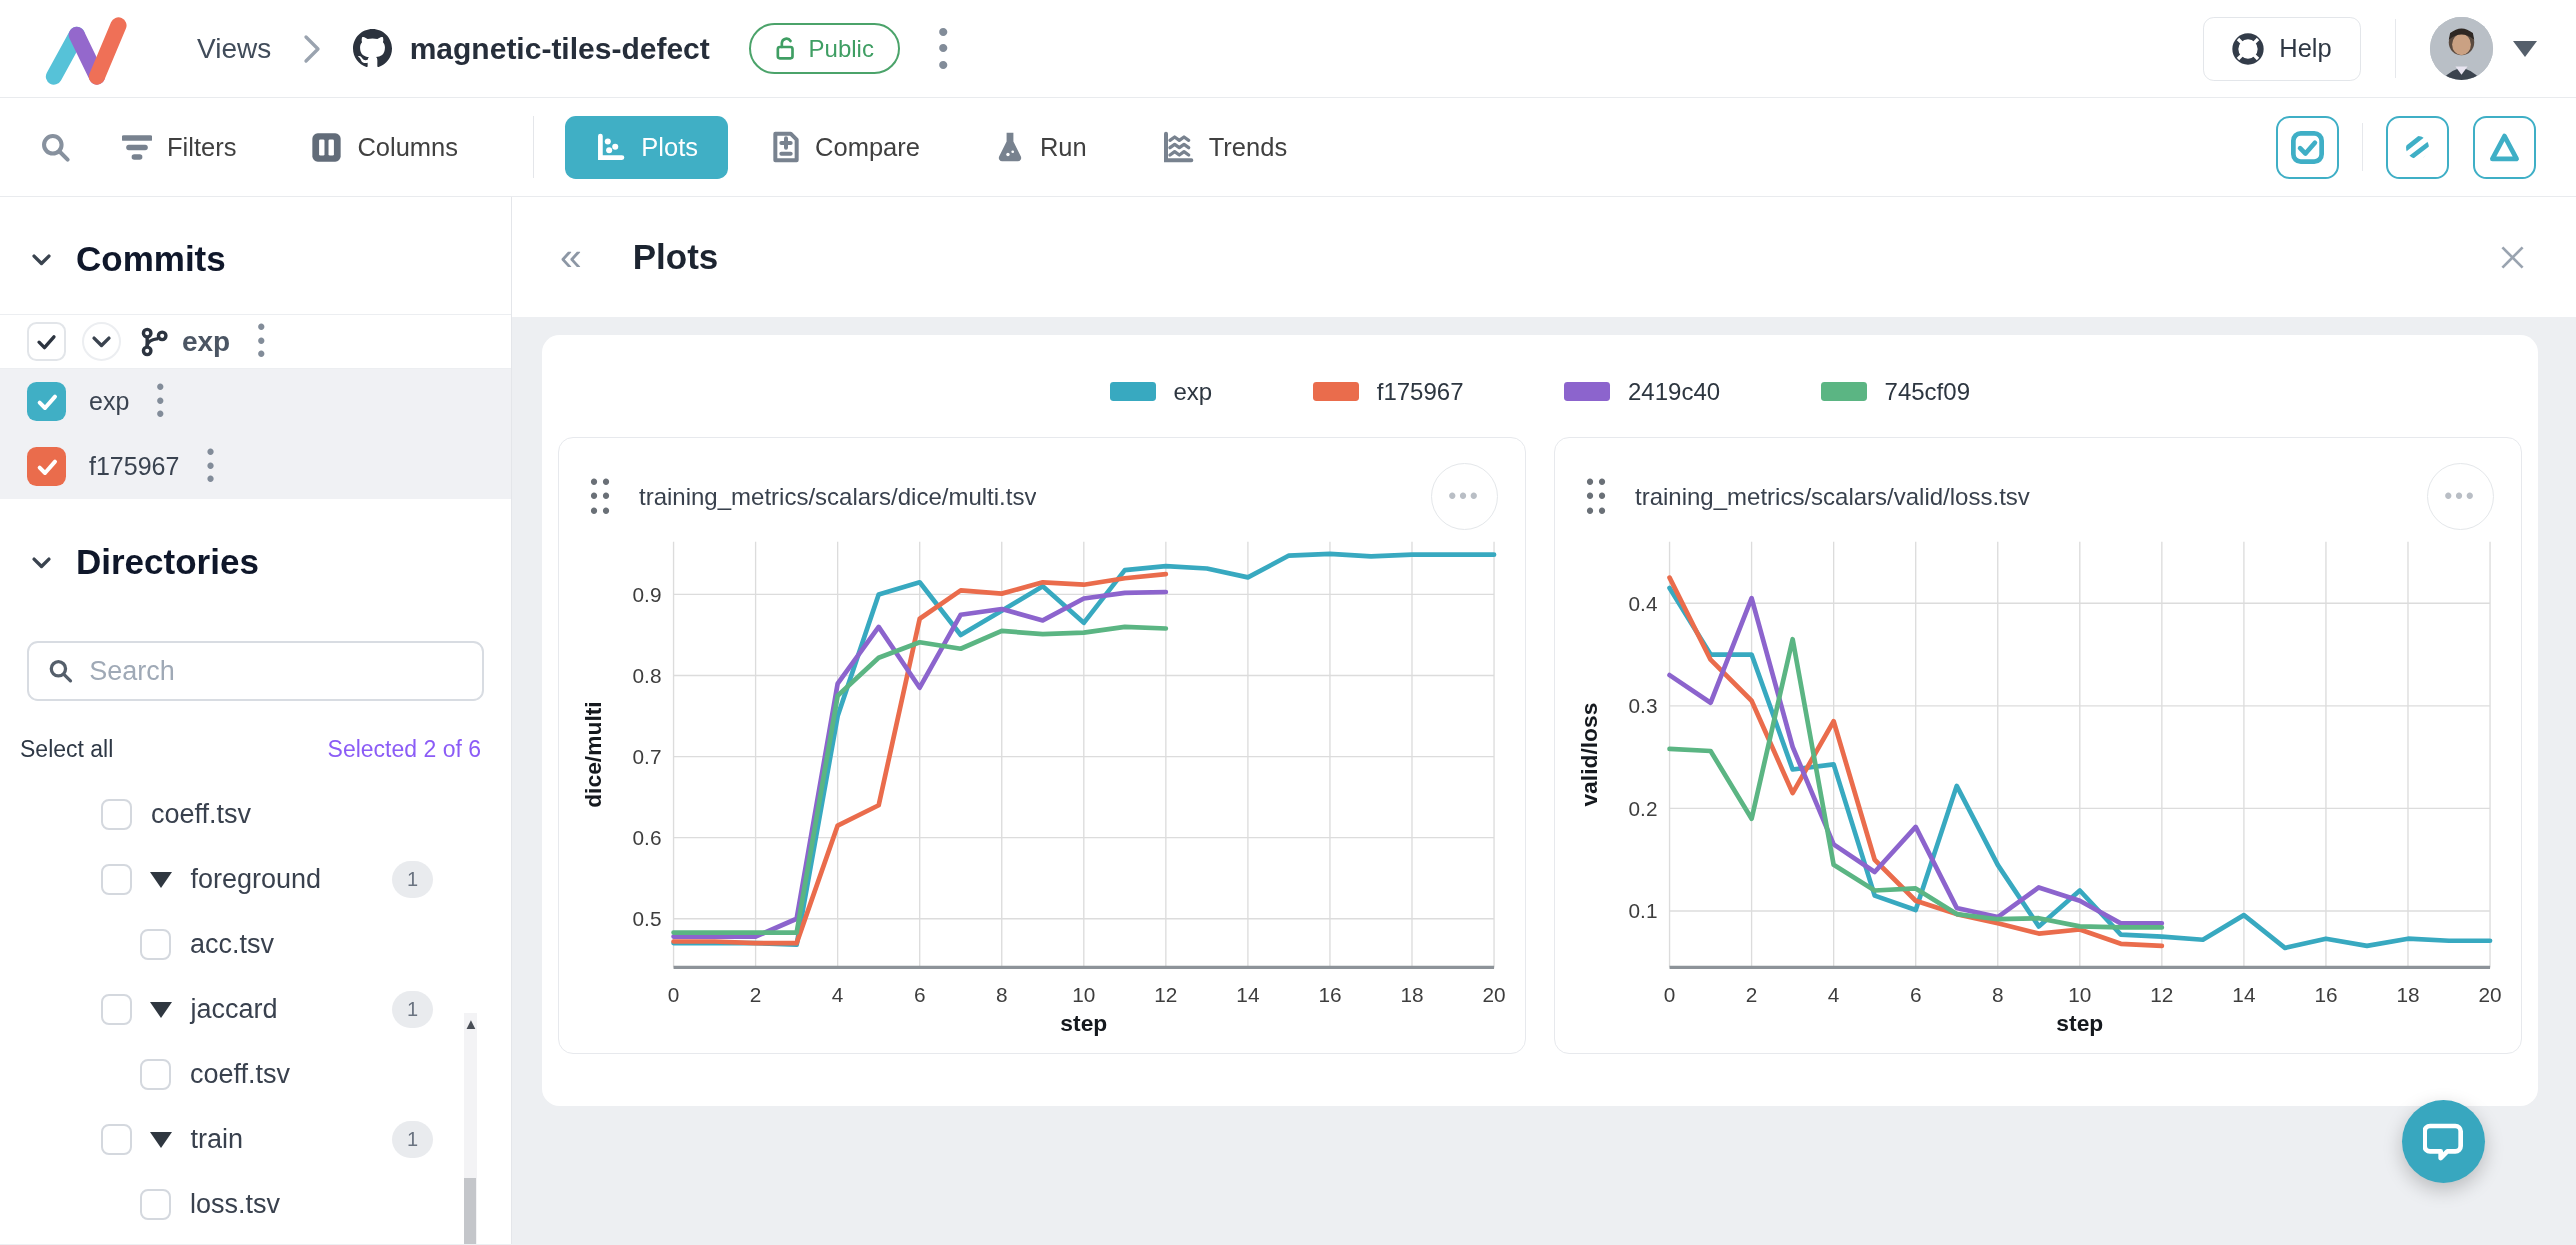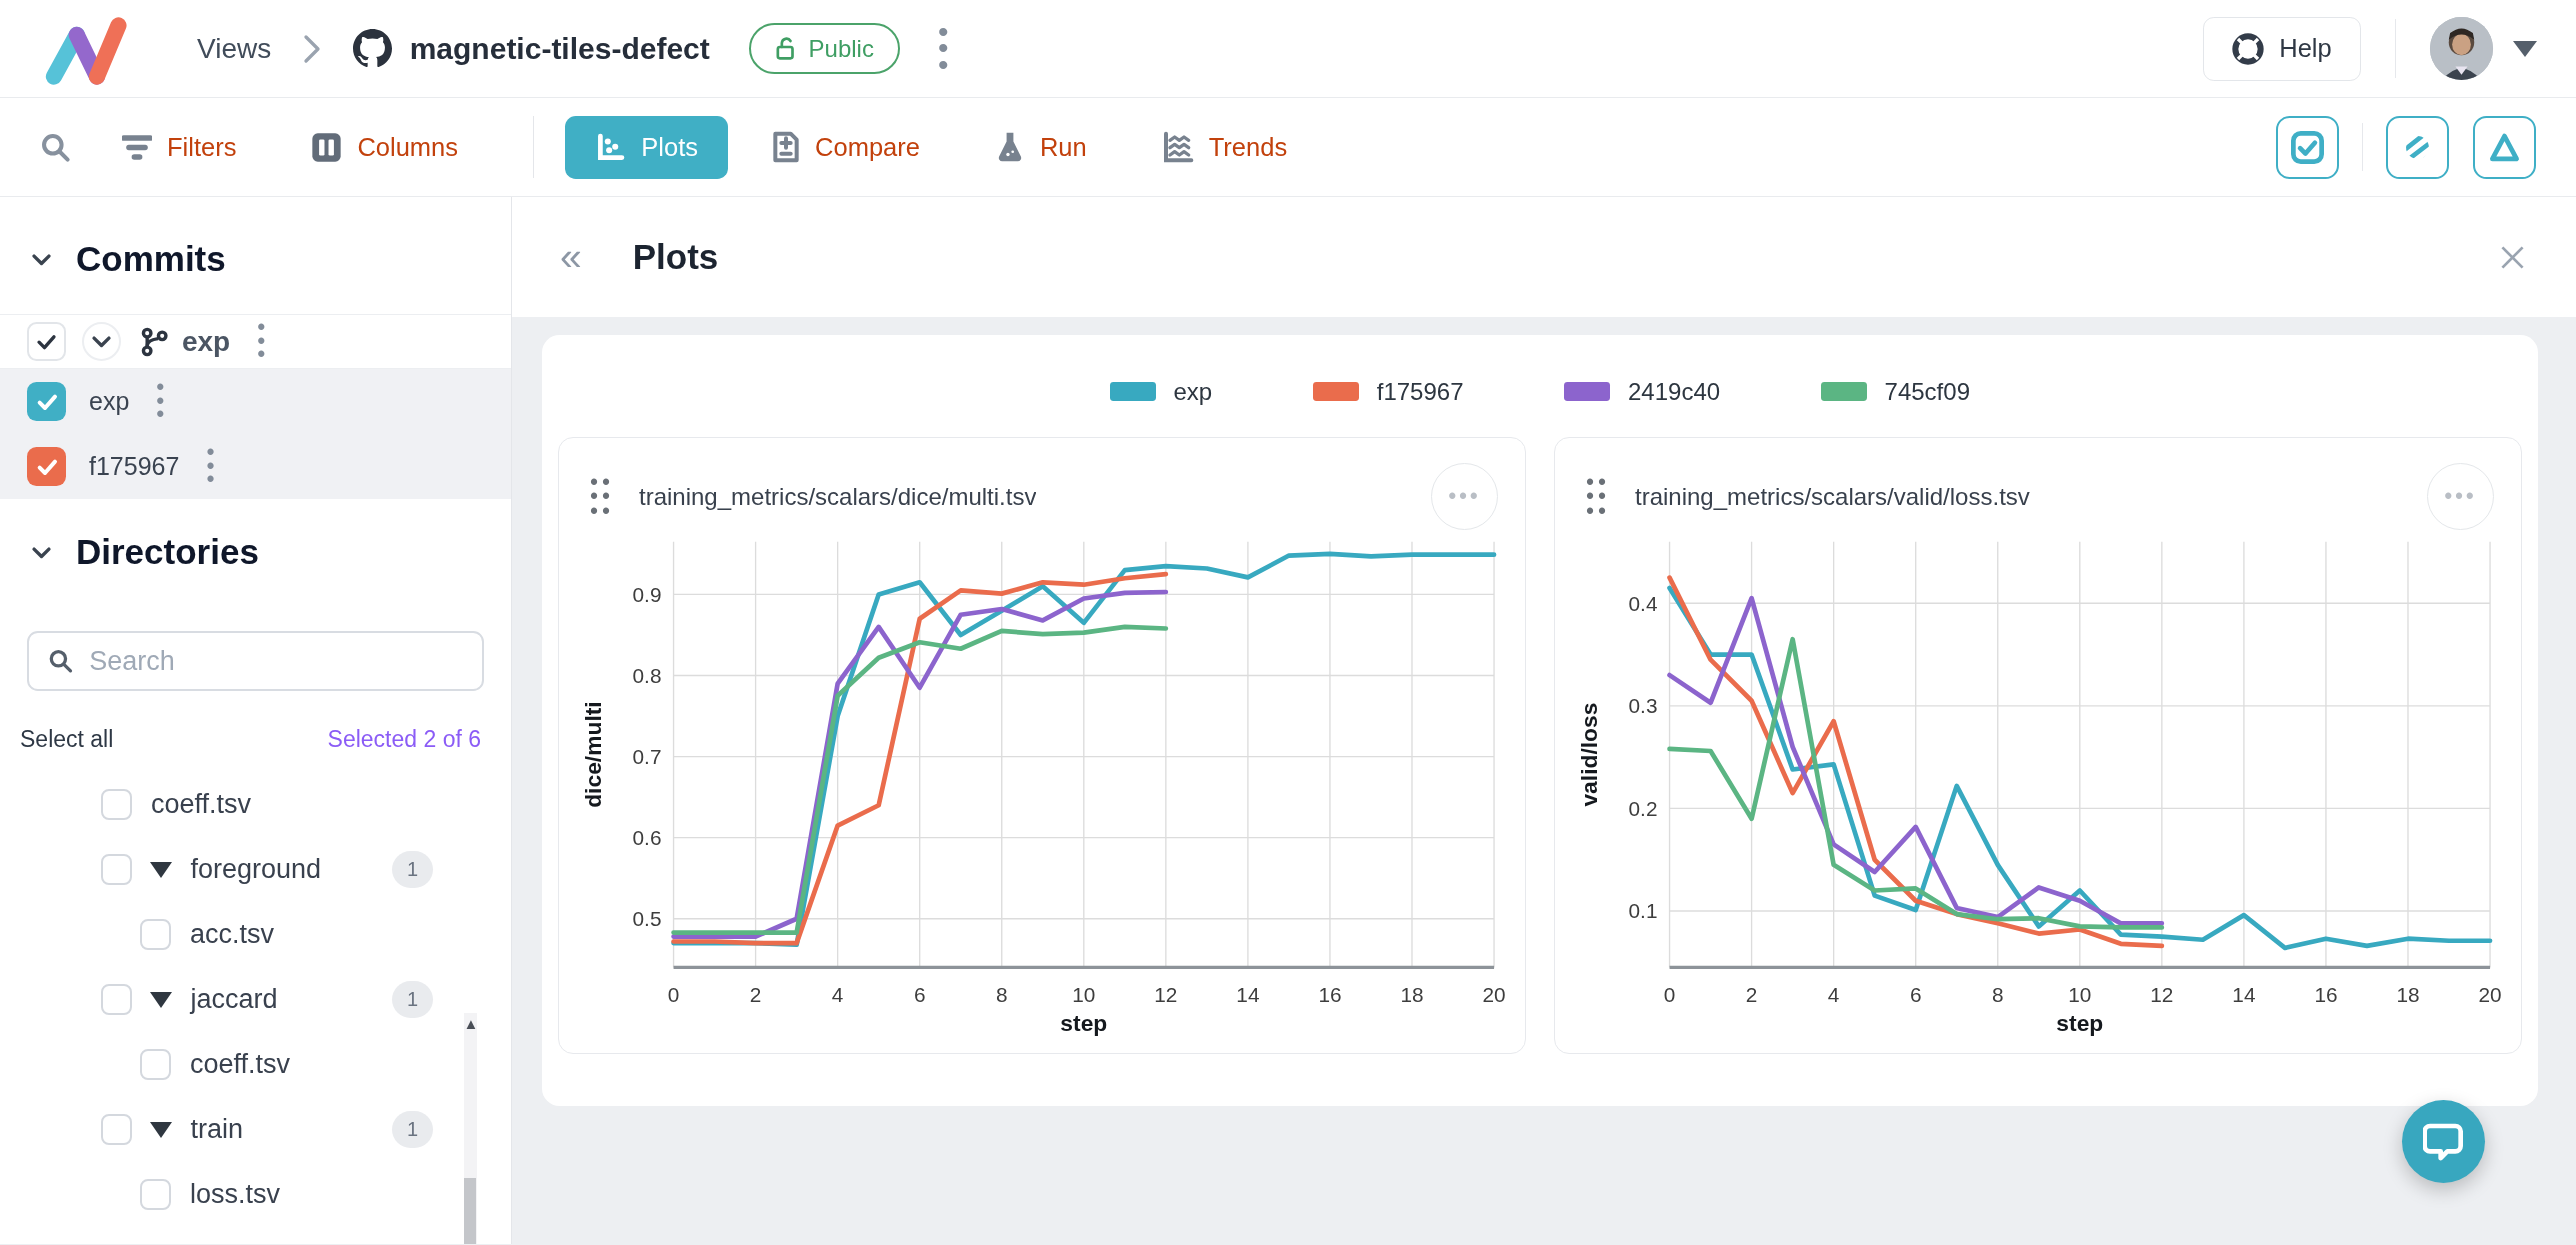--- a/index.html
+++ b/index.html
@@ -26,21 +26,21 @@
   .help-btn span { font-size:25.5px; color:#2f3844; }
   .vdiv { width:1.3px; height:59px; background:#e6e8ec; margin:0 34px; }
   .avatar { width:63px; height:63px; border-radius:50%; overflow:hidden; background:#aeb6bf; }
   .caret-down { width:0; height:0; border-left:12px solid transparent; border-right:12px solid transparent;
                 border-top:16px solid #555f6b; margin-left:20px; }
 
   
   .toolbar { height:99px; background:#fff; border-bottom:1.3px solid #e9ebee;
              display:flex; align-items:center; padding:0 40px; }
   .tb-btn { display:flex; align-items:center; gap:15px; background:none; border:none;
-            font-size:25.5px; color:#c2410c; cursor:pointer; font-family:inherit; }
+            font-size:25.5px; color:#404040; cursor:pointer; font-family:inherit; }
   .tb-gap { margin-right:75px; }
   .tb-search { margin-right:51px; }
   .tb-div { width:1.3px; height:62px; background:#e4e6ea; margin-right:31px; }
   .tb-primary { background:#40afc5; color:#fff; border-radius:10.8px; padding:16px 30px; margin-right:44px; }
   .tb-right { margin-left:auto; display:flex; align-items:center; }
   .tb-iconbtn { width:63px; height:63px; border:2.7px solid #3fafc6; border-radius:13.4px; background:#fff;
                 display:flex; align-items:center; justify-content:center; cursor:pointer; }
   .tb-div2 { width:1.3px; height:48px; background:#e6e8ec; margin:0 23px; }
   .tb-iconbtn + .tb-iconbtn { margin-left:24px; }
 
@@ -311,21 +311,21 @@
       <div class="commit-row">
         <span class="cb-color" style="background: rgb(234, 108, 76);">
           <svg width="24" height="24" viewBox="0 0 36 36">
             <path d="M7 19 l8 8 15 -17" fill="none" stroke="#fff" stroke-width="6" stroke-linecap="round" stroke-linejoin="round"></path>
           </svg>
         </span>
         <span class="commit-label">f175967</span>
         <div class="row-kebab">•<br>•<br>•</div>
       </div>
 
-      <div class="sec-head" style="margin-top:33px">
+      <div class="sec-head" style="margin-top:43px">
         <svg class="chev" viewBox="0 0 34 34">
             <path d="M6 12 L17 23 L28 12"></path>
           </svg>
         <span class="sec-title">Directories</span>
       </div>
 
       <div class="searchbox">
         <svg width="28" height="28" viewBox="0 0 46 46">
           <circle cx="19" cy="19" r="13" fill="none" stroke="#555f6b" stroke-width="6"></circle>
           <line x1="29" y1="29" x2="41" y2="41" stroke="#555f6b" stroke-width="6" stroke-linecap="round"></line>

